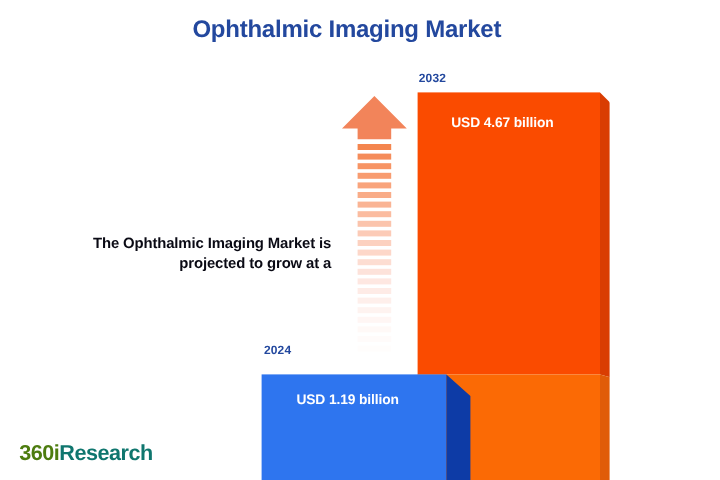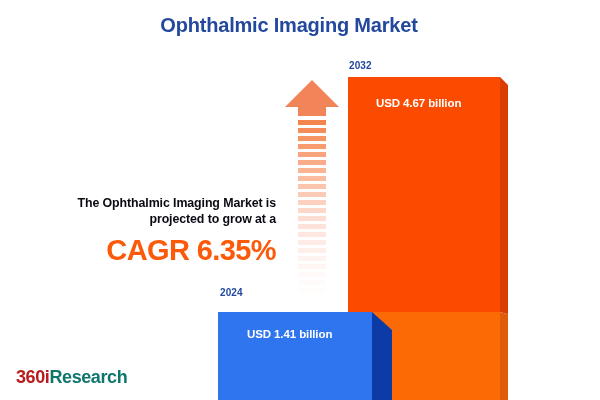--- a/index.html
+++ b/index.html
@@ -52,21 +52,21 @@
 
   
   #logo{
     position:absolute;
     left:16px;top:367px;
     font-size:18px;
     font-weight:bold;
     letter-spacing:-0.4px;
     white-space:nowrap;
   }
-  .logo-orange{color:#b91c1c;}
+  .logo-orange{color:#4d7c0f;}
   .logo-blue{color:#0f766e;}
 
   
   #arrow{
     position:absolute;
     left:284px;top:80px;
     width:56px;height:215px;
   }
 
   
@@ -161,27 +161,26 @@
 
     </svg>
   </div>
 
   <div class="year-label" id="year-2032">2032</div>
 
   <div class="value-label" id="value-2032">USD 4.67 billion</div>
 
   <div class="year-label" id="year-2024">2024</div>
 
-  <div class="value-label" id="value-2024">USD 1.41 billion</div>
+  <div class="value-label" id="value-2024">USD 1.19 billion</div>
 
   <div id="caption">
     <div id="caption-line">
       <span>The Ophthalmic Imaging Market is</span><br>
       <span>projected to grow at a</span>
     </div>
-    <div id="cagr">CAGR 6.35%</div>
   </div>
 
   <div id="logo">
     <span class="logo-orange">360i</span><span class="logo-blue">Research</span>
   </div>
 
 </div>
 
 </body></html>

